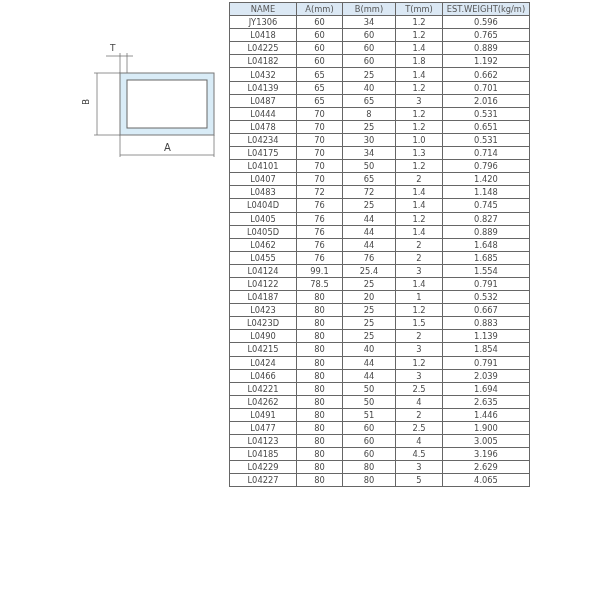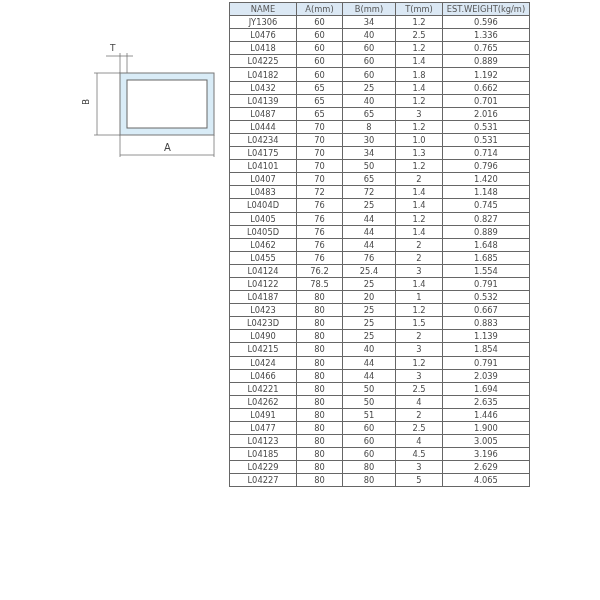--- a/index.html
+++ b/index.html
@@ -60,27 +60,20 @@
   </thead>
   <tbody id="tbody">
       <tr>
         <td>JY1306</td>
         <td>60</td>
         <td>34</td>
         <td>1.2</td>
         <td>0.596</td>
       </tr>
       <tr>
-        <td>L0476</td>
-        <td>60</td>
-        <td>40</td>
-        <td>2.5</td>
-        <td>1.336</td>
-      </tr>
-      <tr>
         <td>L0418</td>
         <td>60</td>
         <td>60</td>
         <td>1.2</td>
         <td>0.765</td>
       </tr>
       <tr>
         <td>L04225</td>
         <td>60</td>
         <td>60</td>
@@ -114,20 +107,27 @@
         <td>65</td>
         <td>3</td>
         <td>2.016</td>
       </tr>
       <tr>
         <td>L0444</td>
         <td>70</td>
         <td>8</td>
         <td>1.2</td>
         <td>0.531</td>
+      </tr>
+      <tr>
+        <td>L0478</td>
+        <td>70</td>
+        <td>25</td>
+        <td>1.2</td>
+        <td>0.651</td>
       </tr>
       <tr>
         <td>L04234</td>
         <td>70</td>
         <td>30</td>
         <td>1.0</td>
         <td>0.531</td>
       </tr>
       <tr>
         <td>L04175</td>
@@ -187,21 +187,21 @@
       </tr>
       <tr>
         <td>L0455</td>
         <td>76</td>
         <td>76</td>
         <td>2</td>
         <td>1.685</td>
       </tr>
       <tr>
         <td>L04124</td>
-        <td>76.2</td>
+        <td>99.1</td>
         <td>25.4</td>
         <td>3</td>
         <td>1.554</td>
       </tr>
       <tr>
         <td>L04122</td>
         <td>78.5</td>
         <td>25</td>
         <td>1.4</td>
         <td>0.791</td>

